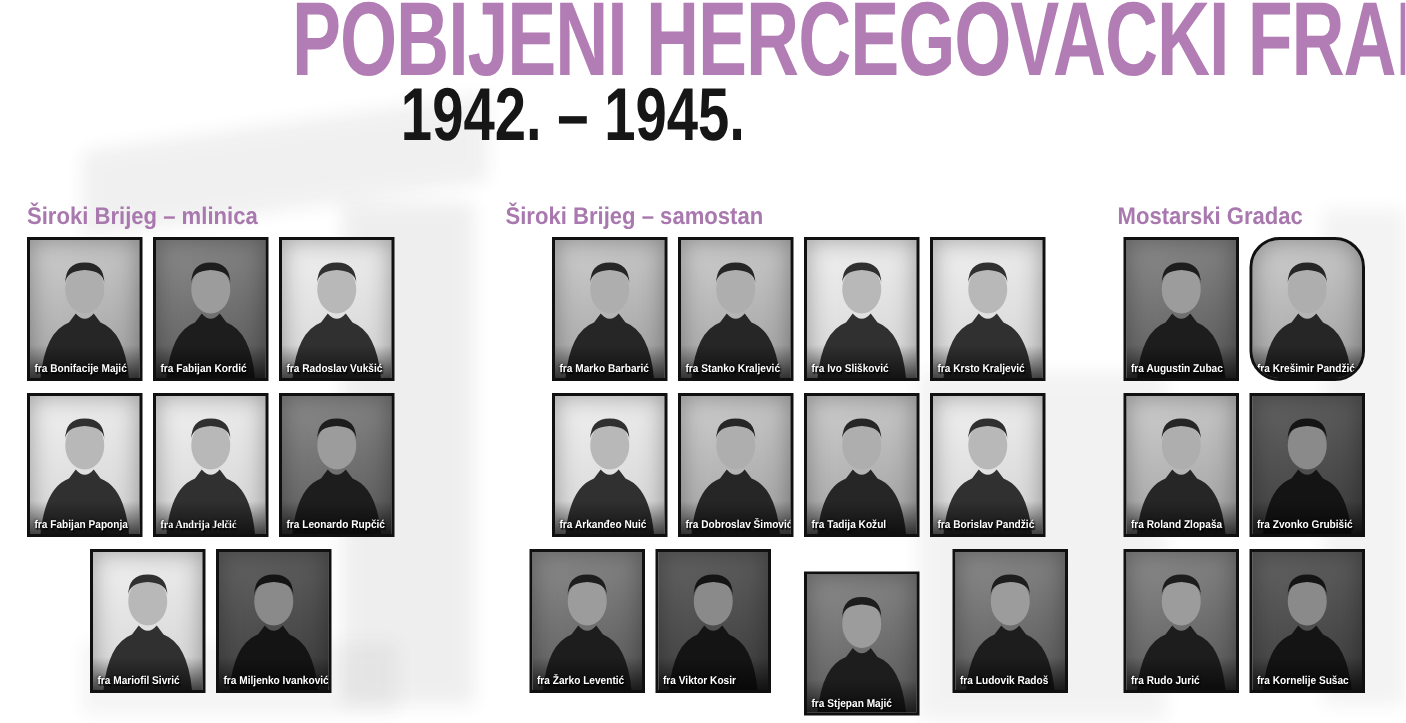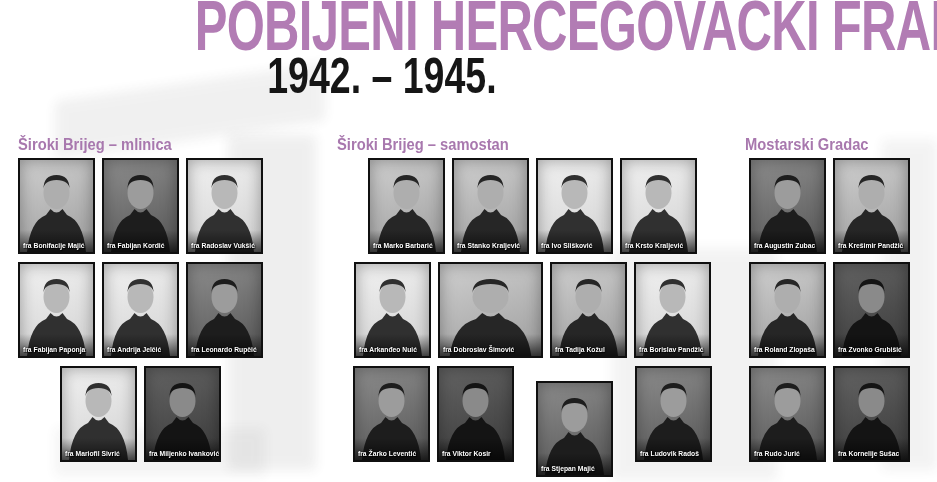--- a/index.html
+++ b/index.html
@@ -99,21 +99,21 @@
   </figure>
         <figure class="photo tone-light" style="margin:0;">
     <svg viewBox="0 0 73 92" preserveAspectRatio="none">
       <ellipse cx="36.5" cy="33" rx="13" ry="16" fill="var(--head)"></ellipse>
       <path d="M23.5,29 Q23.5,15 36.5,15 Q49.5,15 49.5,29 Q49,20.5 36.5,20 Q24,20.5 23.5,29 Z" fill="var(--robe)"></path>
       <path d="M7,92 Q10,61 26,55 L30.5,49 Q36.5,56 42.5,49 L47,55 Q63,61 66,92 Z" fill="var(--robe)"></path>
     </svg>
     <span class="shade"></span>
     <figcaption class="label">fra Fabijan Paponja</figcaption>
   </figure>
-        <figure class="photo tone-light" style="margin:0;">
+        <figure class="photo tone-light" style="margin:0;font-family:Liberation Serif, serif;">
     <svg viewBox="0 0 73 92" preserveAspectRatio="none">
       <ellipse cx="36.5" cy="33" rx="13" ry="16" fill="var(--head)"></ellipse>
       <path d="M23.5,29 Q23.5,15 36.5,15 Q49.5,15 49.5,29 Q49,20.5 36.5,20 Q24,20.5 23.5,29 Z" fill="var(--robe)"></path>
       <path d="M7,92 Q10,61 26,55 L30.5,49 Q36.5,56 42.5,49 L47,55 Q63,61 66,92 Z" fill="var(--robe)"></path>
     </svg>
     <span class="shade"></span>
     <figcaption class="label">fra Andrija Jelčić</figcaption>
   </figure>
         <figure class="photo tone-dark" style="margin:0;">
     <svg viewBox="0 0 73 92" preserveAspectRatio="none">
@@ -186,21 +186,21 @@
   </figure>
         <figure class="photo tone-light" style="margin:0;">
     <svg viewBox="0 0 73 92" preserveAspectRatio="none">
       <ellipse cx="36.5" cy="33" rx="13" ry="16" fill="var(--head)"></ellipse>
       <path d="M23.5,29 Q23.5,15 36.5,15 Q49.5,15 49.5,29 Q49,20.5 36.5,20 Q24,20.5 23.5,29 Z" fill="var(--robe)"></path>
       <path d="M7,92 Q10,61 26,55 L30.5,49 Q36.5,56 42.5,49 L47,55 Q63,61 66,92 Z" fill="var(--robe)"></path>
     </svg>
     <span class="shade"></span>
     <figcaption class="label">fra Arkanđeo Nuić</figcaption>
   </figure>
-        <figure class="photo tone-mid" style="margin:0;padding-left:28px;">
+        <figure class="photo tone-mid" style="margin:0;">
     <svg viewBox="0 0 73 92" preserveAspectRatio="none">
       <ellipse cx="36.5" cy="33" rx="13" ry="16" fill="var(--head)"></ellipse>
       <path d="M23.5,29 Q23.5,15 36.5,15 Q49.5,15 49.5,29 Q49,20.5 36.5,20 Q24,20.5 23.5,29 Z" fill="var(--robe)"></path>
       <path d="M7,92 Q10,61 26,55 L30.5,49 Q36.5,56 42.5,49 L47,55 Q63,61 66,92 Z" fill="var(--robe)"></path>
     </svg>
     <span class="shade"></span>
     <figcaption class="label">fra Dobroslav Šimović</figcaption>
   </figure>
         <figure class="photo tone-mid" style="margin:0;text-align:right;">
     <svg viewBox="0 0 73 92" preserveAspectRatio="none">
@@ -264,21 +264,21 @@
     <div class="grid">
         <figure class="photo tone-dark" style="margin:0;">
     <svg viewBox="0 0 73 92" preserveAspectRatio="none">
       <ellipse cx="36.5" cy="33" rx="13" ry="16" fill="var(--head)"></ellipse>
       <path d="M23.5,29 Q23.5,15 36.5,15 Q49.5,15 49.5,29 Q49,20.5 36.5,20 Q24,20.5 23.5,29 Z" fill="var(--robe)"></path>
       <path d="M7,92 Q10,61 26,55 L30.5,49 Q36.5,56 42.5,49 L47,55 Q63,61 66,92 Z" fill="var(--robe)"></path>
     </svg>
     <span class="shade"></span>
     <figcaption class="label">fra Augustin Zubac</figcaption>
   </figure>
-        <figure class="photo tone-mid" style="margin:0;">
+        <figure class="photo tone-mid" style="margin:0;border-radius:20px;">
     <svg viewBox="0 0 73 92" preserveAspectRatio="none">
       <ellipse cx="36.5" cy="33" rx="13" ry="16" fill="var(--head)"></ellipse>
       <path d="M23.5,29 Q23.5,15 36.5,15 Q49.5,15 49.5,29 Q49,20.5 36.5,20 Q24,20.5 23.5,29 Z" fill="var(--robe)"></path>
       <path d="M7,92 Q10,61 26,55 L30.5,49 Q36.5,56 42.5,49 L47,55 Q63,61 66,92 Z" fill="var(--robe)"></path>
     </svg>
     <span class="shade"></span>
     <figcaption class="label">fra Krešimir Pandžić</figcaption>
   </figure>
         <figure class="photo tone-mid" style="margin:0;">
     <svg viewBox="0 0 73 92" preserveAspectRatio="none">

